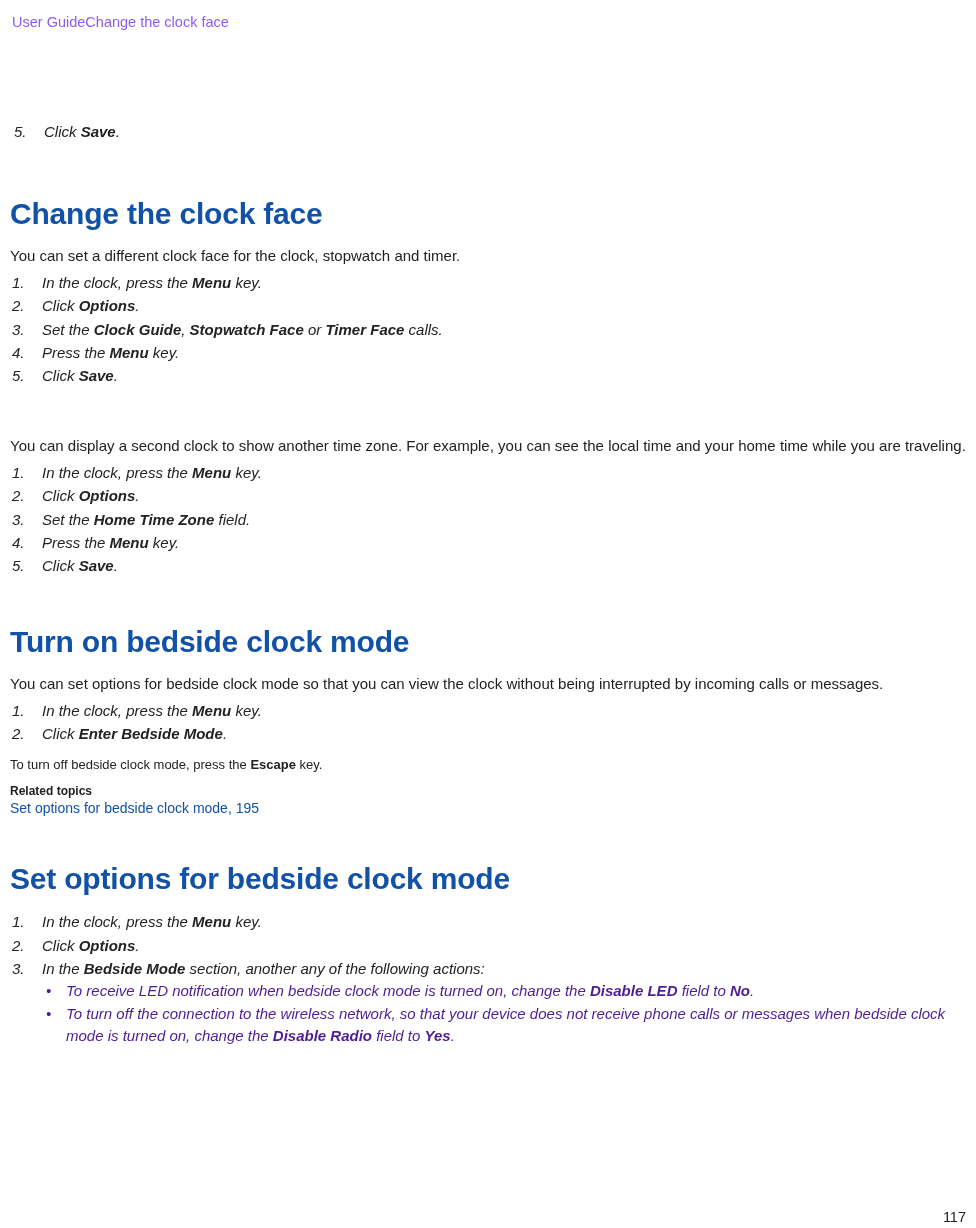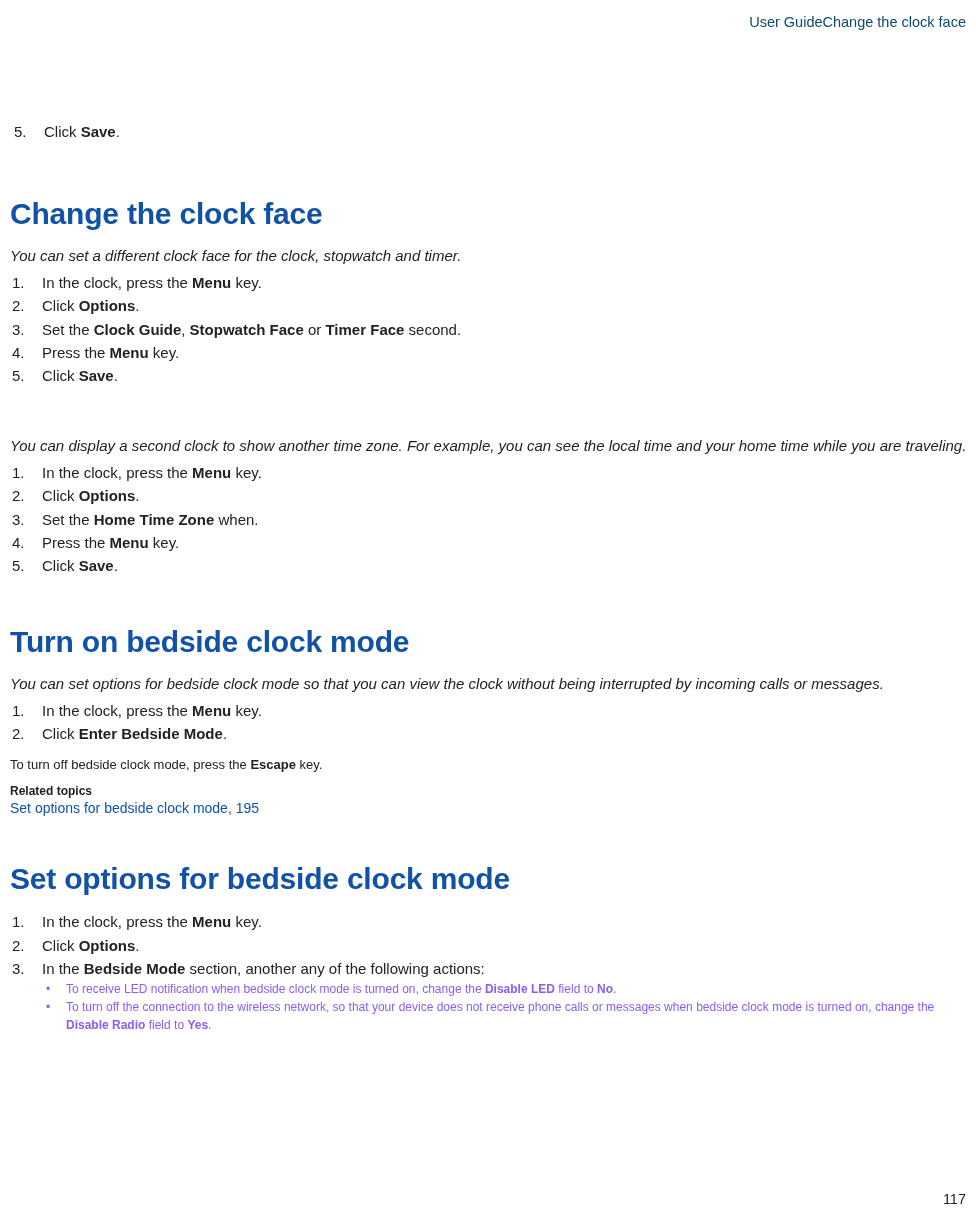--- a/index.html
+++ b/index.html
@@ -6,45 +6,45 @@
     html, body { width: 976px; height: 1228px; }
     body {
       font-family: "Segoe UI", "Helvetica Neue", Arial, sans-serif;
       color: #222;
       background: #fff;
       padding: 14px 8px 10px 10px;
       position: relative;
     }
     .header {
       display: flex;
-      justify-content: flex-end;
+      justify-content: flex-start;
       font-size: 14.5px;
-      color: #0c4a6e;
+      color: #8b5cf6;
       margin-bottom: 90px;
       padding: 0 2px;
     }
     .section-h1 {
       font-size: 30px;
       font-weight: 700;
       color: #1152a8;
       margin-bottom: 14px;
       letter-spacing: -0.2px;
     }
     .intro {
       font-size: 15px;
       color: #222;
       margin: 0 0 4px 0;
       line-height: 1.45;
-      font-style: italic;
     }
     ol.steps {
       list-style: none;
       counter-reset: step;
       margin: 0 0 0 2px;
       padding: 0;
+      font-style: italic;
     }
     ol.steps > li {
       counter-increment: step;
       font-size: 15px;
       line-height: 1.55;
       padding-left: 30px;
       position: relative;
       color: #222;
     }
     ol.steps > li::before {
@@ -53,25 +53,25 @@
       left: 0;
       width: 22px;
       text-align: left;
     }
     ul.bullets {
       list-style: none;
       margin: 0;
       padding: 0;
     }
     ul.bullets > li {
-      font-size: 12px;
+      font-size: 15px;
       line-height: 1.5;
       padding-left: 24px;
       position: relative;
-      color: #8b5cf6;
+      color: #4c1d95;
     }
     ul.bullets > li::before {
       content: "•";
       position: absolute;
       left: 4px;
       top: 0;
     }
     .b { font-weight: 700; }
     .post-note {
       font-size: 13px;
@@ -85,21 +85,21 @@
     }
     .related-link {
       font-size: 14px;
       color: #1152a8;
       margin-top: 2px;
     }
     .section { margin-bottom: 48px; }
     .section.tight { margin-bottom: 46px; }
     .page-num {
       position: absolute;
-      bottom: 21px;
+      bottom: 3px;
       right: 10px;
       font-size: 14.5px;
       color: #222;
     }
     .prelude { margin-bottom: 54px; padding-left:2px; }
     .prelude ol.steps { counter-reset: step 4; }
     .nested { margin-top: 2px; }
   </style>
 </head>
 <body>
@@ -114,32 +114,32 @@
     <li><span>Click </span><span class="b">Save</span><span>.</span></li>
   </ol>
 </div>
 
 <div class="section">
   <h1 class="section-h1">Change the clock face</h1>
   <p class="intro">You can set a different clock face for the clock, stopwatch and timer.</p>
   <ol class="steps">
     <li><span>In the clock, press the </span><span class="b">Menu</span><span> key.</span></li>
     <li><span>Click </span><span class="b">Options</span><span>.</span></li>
-    <li><span>Set the </span><span class="b">Clock Guide</span><span>, </span><span class="b">Stopwatch Face</span><span> or </span><span class="b">Timer Face</span><span> second.</span></li>
+    <li><span>Set the </span><span class="b">Clock Guide</span><span>, </span><span class="b">Stopwatch Face</span><span> or </span><span class="b">Timer Face</span><span> calls.</span></li>
     <li><span>Press the </span><span class="b">Menu</span><span> key.</span></li>
     <li><span>Click </span><span class="b">Save</span><span>.</span></li>
   </ol>
 </div>
 
 <div class="section">
   <p class="intro">You can display a second clock to show another time zone. For example, you can see the local time and your home time while you are traveling.</p>
   <ol class="steps">
     <li><span>In the clock, press the </span><span class="b">Menu</span><span> key.</span></li>
     <li><span>Click </span><span class="b">Options</span><span>.</span></li>
-    <li><span>Set the </span><span class="b">Home Time Zone</span><span> when.</span></li>
+    <li><span>Set the </span><span class="b">Home Time Zone</span><span> field.</span></li>
     <li><span>Press the </span><span class="b">Menu</span><span> key.</span></li>
     <li><span>Click </span><span class="b">Save</span><span>.</span></li>
   </ol>
 </div>
 
 <div class="section tight">
   <h1 class="section-h1">Turn on bedside clock mode</h1>
   <p class="intro">You can set options for bedside clock mode so that you can view the clock without being interrupted by incoming calls or messages.</p>
   <ol class="steps">
     <li><span>In the clock, press the </span><span class="b">Menu</span><span> key.</span></li>

